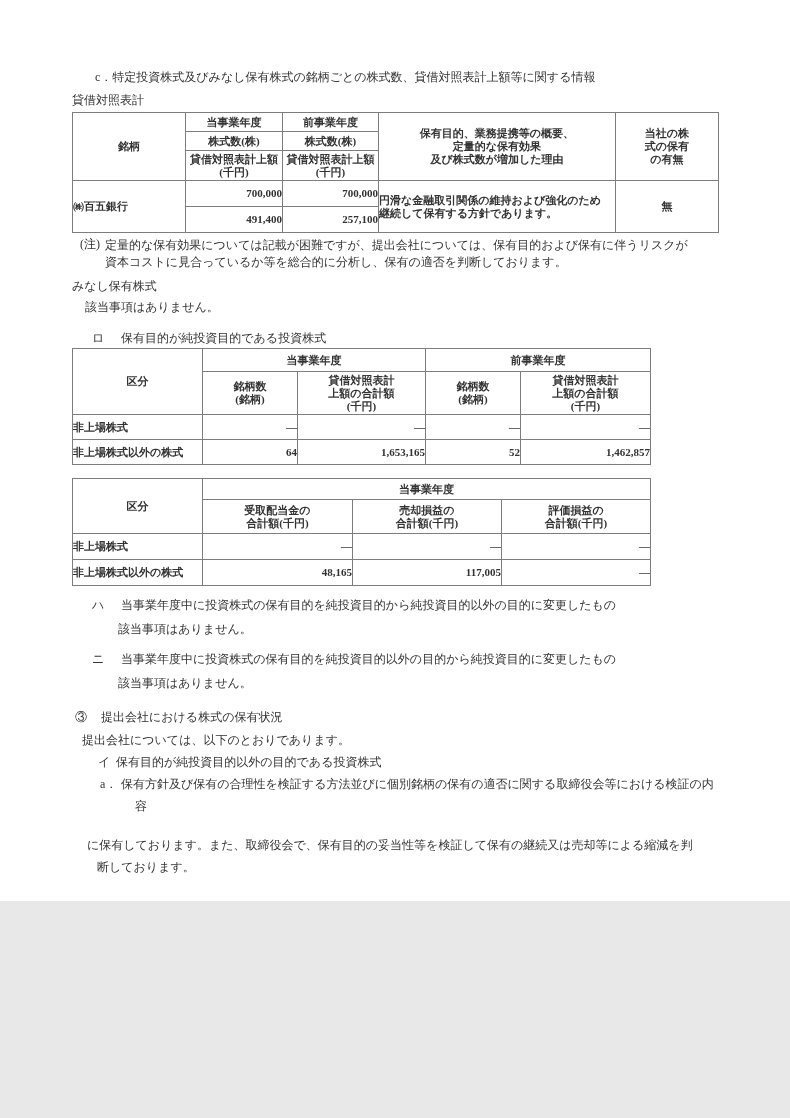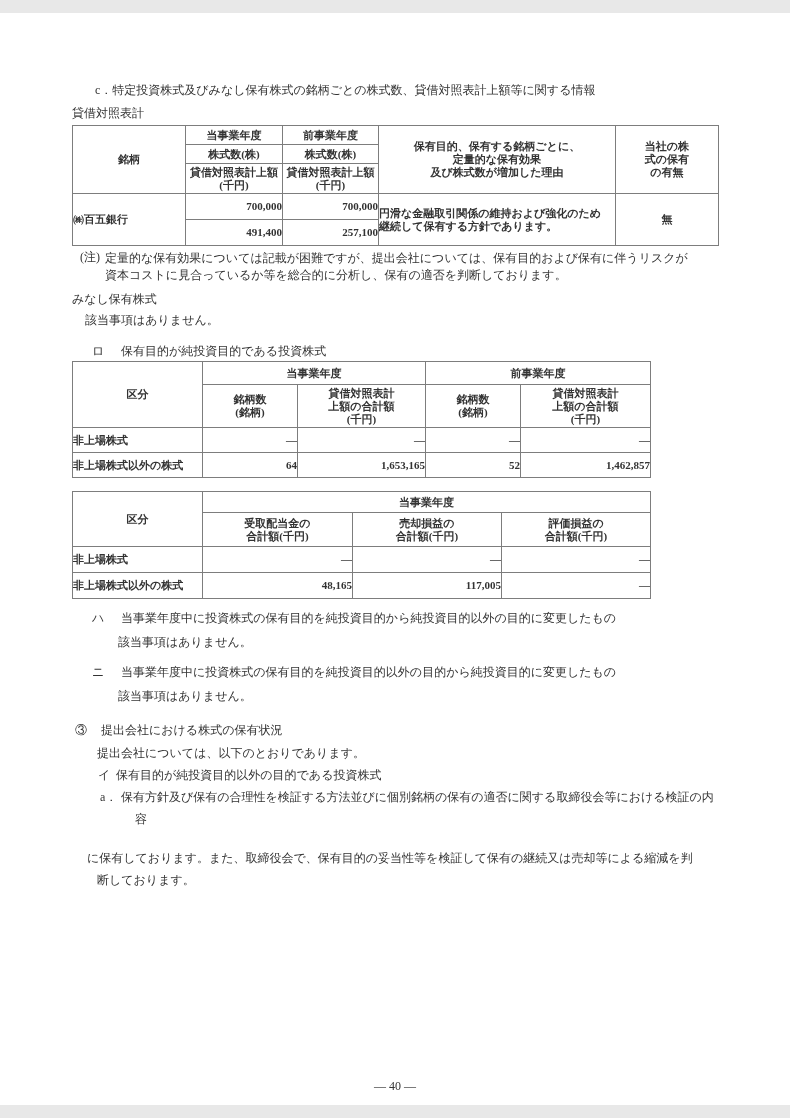--- a/index.html
+++ b/index.html
@@ -1,19 +1,19 @@
 <!DOCTYPE html>
 <html lang="ja"><head>
 <meta charset="utf-8">
 <style>
   html,body{margin:0;padding:0;background:#e8e8e8;}
   #page{
-    position:relative;width:790px;height:1092px;background:#ffffff;
+    position:relative;width:790px;height:901px;background:#ffffff;
     font-family:"Liberation Serif","DejaVu Serif",serif;color:#333;
-    overflow:hidden;margin:13px auto;
+    overflow:hidden;margin:0 auto;
   }
   .line{position:absolute;font-size:12px;line-height:15px;white-space:nowrap;}
   .lbl{display:inline-block;vertical-align:top;}
   .hang{display:flex;white-space:normal;}
   .hang .txt{white-space:pre-line;line-height:17px;width:620px;}
   table.t{border-collapse:collapse;table-layout:fixed;position:absolute;font-size:11px;}
   table.t td{border:1px solid #7d7d7d;padding:0;line-height:13px;vertical-align:middle;overflow:hidden;font-weight:bold;}
   td.c{text-align:center;}
   td.r{text-align:right;padding-right:8px;}
   td.l{text-align:left;padding-left:5px;}
@@ -35,21 +35,21 @@
         <col style="width:97px">
         <col style="width:96px">
         <col style="width:237px">
         <col style="width:103px">
     </colgroup>
     <tbody>
       <tr>
         <td class="c" rowspan="3">銘柄</td>
         <td class="c" style="height:18px">当事業年度</td>
         <td class="c">前事業年度</td>
-        <td class="c pre" rowspan="3">保有目的、保有する銘柄ごとに、
+        <td class="c pre" rowspan="3">保有目的、業務提携等の概要、
 定量的な保有効果
 及び株式数が増加した理由</td>
         <td class="c pre" rowspan="3">当社の株
 式の保有
 の有無</td>
       </tr>
       <tr>
         <td class="c" style="height:18px">株式数(株)</td>
         <td class="c">株式数(株)</td>
       </tr>
@@ -175,21 +175,21 @@
   <div class="line" style="top:652px;left:92px">
     <span class="lbl" style="width:26px">ニ</span>
     <span>当事業年度中に投資株式の保有目的を純投資目的以外の目的から純投資目的に変更したもの</span>
   </div>
   <div class="line" style="top:676px;left:118px">該当事項はありません。</div>
 
   <div class="line" style="top:710px;left:75px">
     <span class="lbl" style="width:23px">③</span>
     <span>提出会社における株式の保有状況</span>
   </div>
-  <div class="line" style="top:733px;left:97px">提出会社については、以下のとおりであります。</div>
+  <div class="line" style="top:733px;left:82px">提出会社については、以下のとおりであります。</div>
   <div class="line" style="top:755px;left:98px">
     <span class="lbl" style="width:15px">イ</span>
     <span>保有目的が純投資目的以外の目的である投資株式</span>
   </div>
   <div class="line" style="top:777px;left:100px">
     <span class="lbl" style="width:18px">a．</span>
     <span>保有方針及び保有の合理性を検証する方法並びに個別銘柄の保有の適否に関する取締役会等における検証の内</span>
   </div>
   <div class="line" style="top:799px;left:135px">容</div>
   <div class="line" style="top:838px;left:87px">に保有しております。また、取締役会で、保有目的の妥当性等を検証して保有の継続又は売却等による縮減を判</div>

